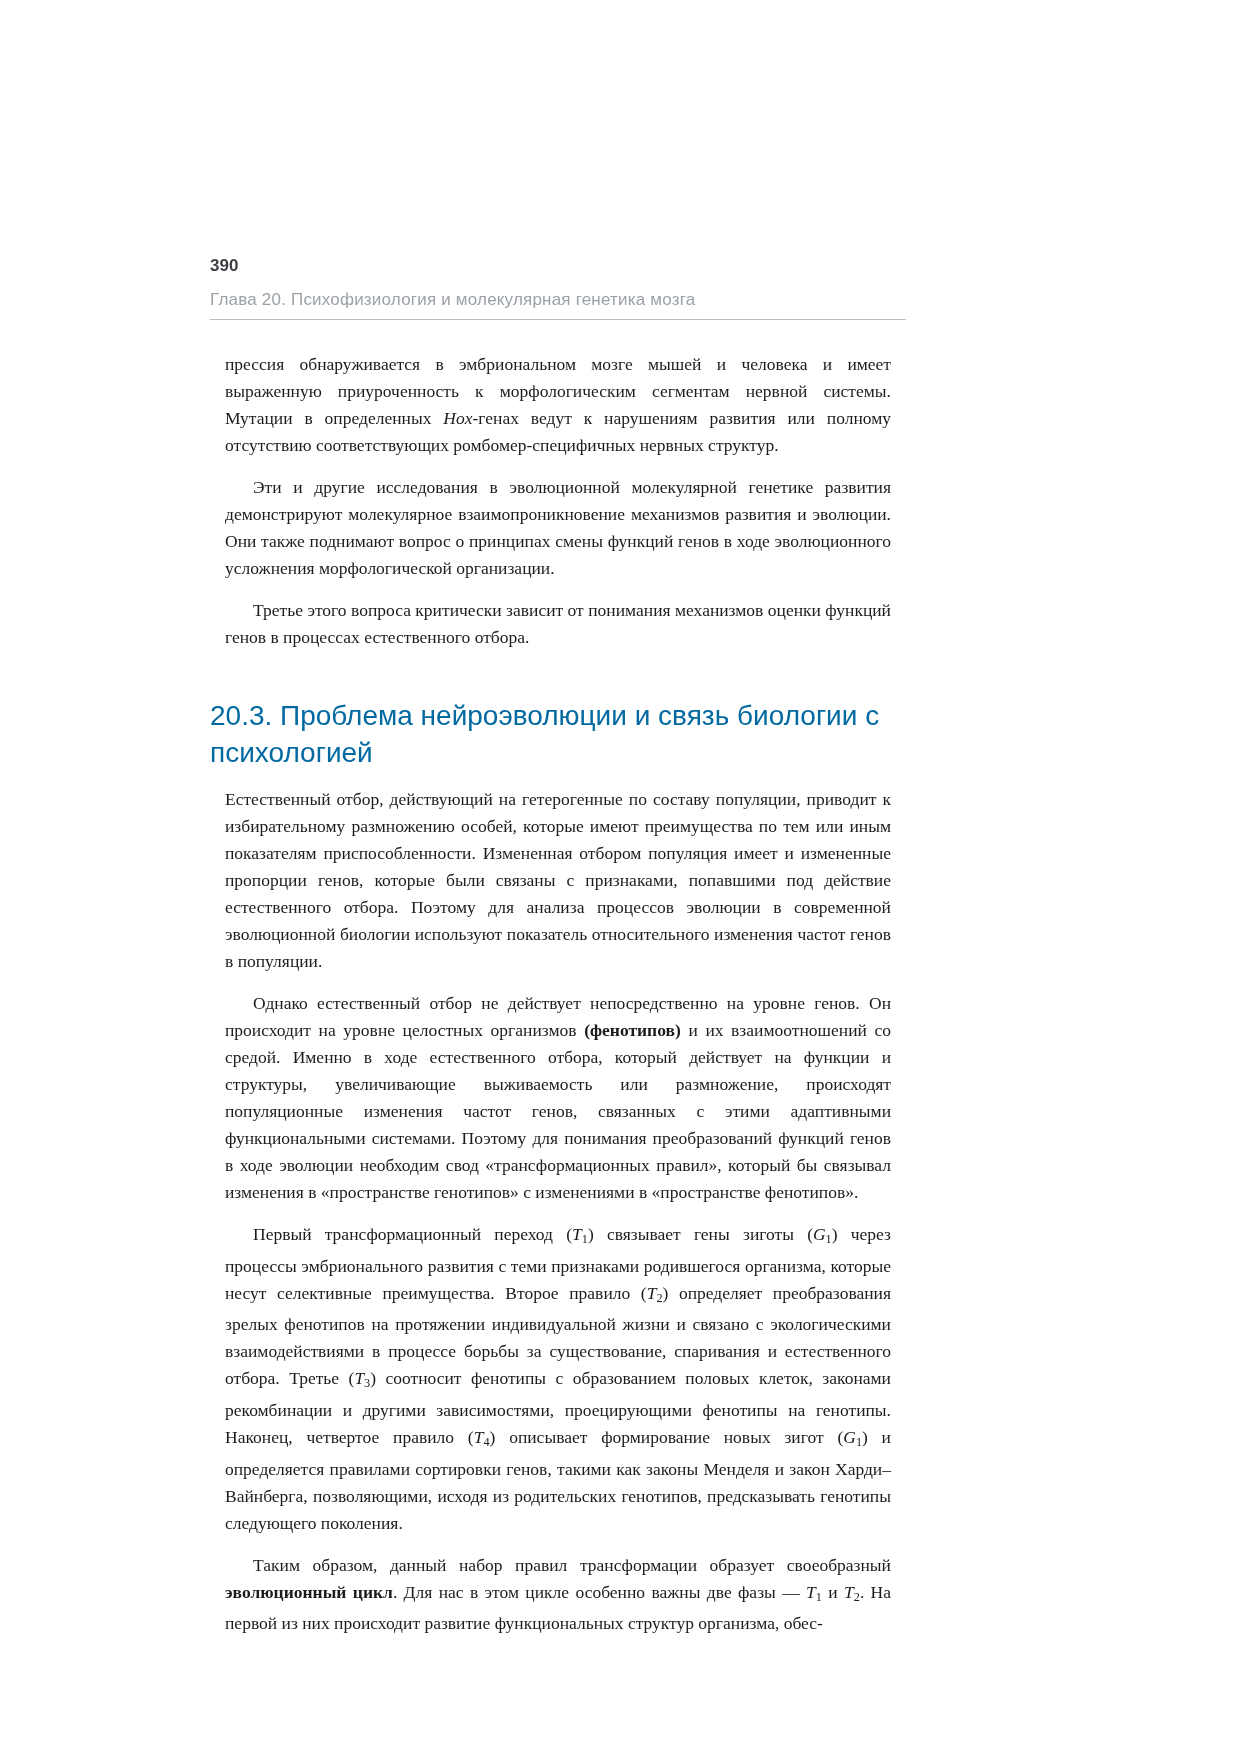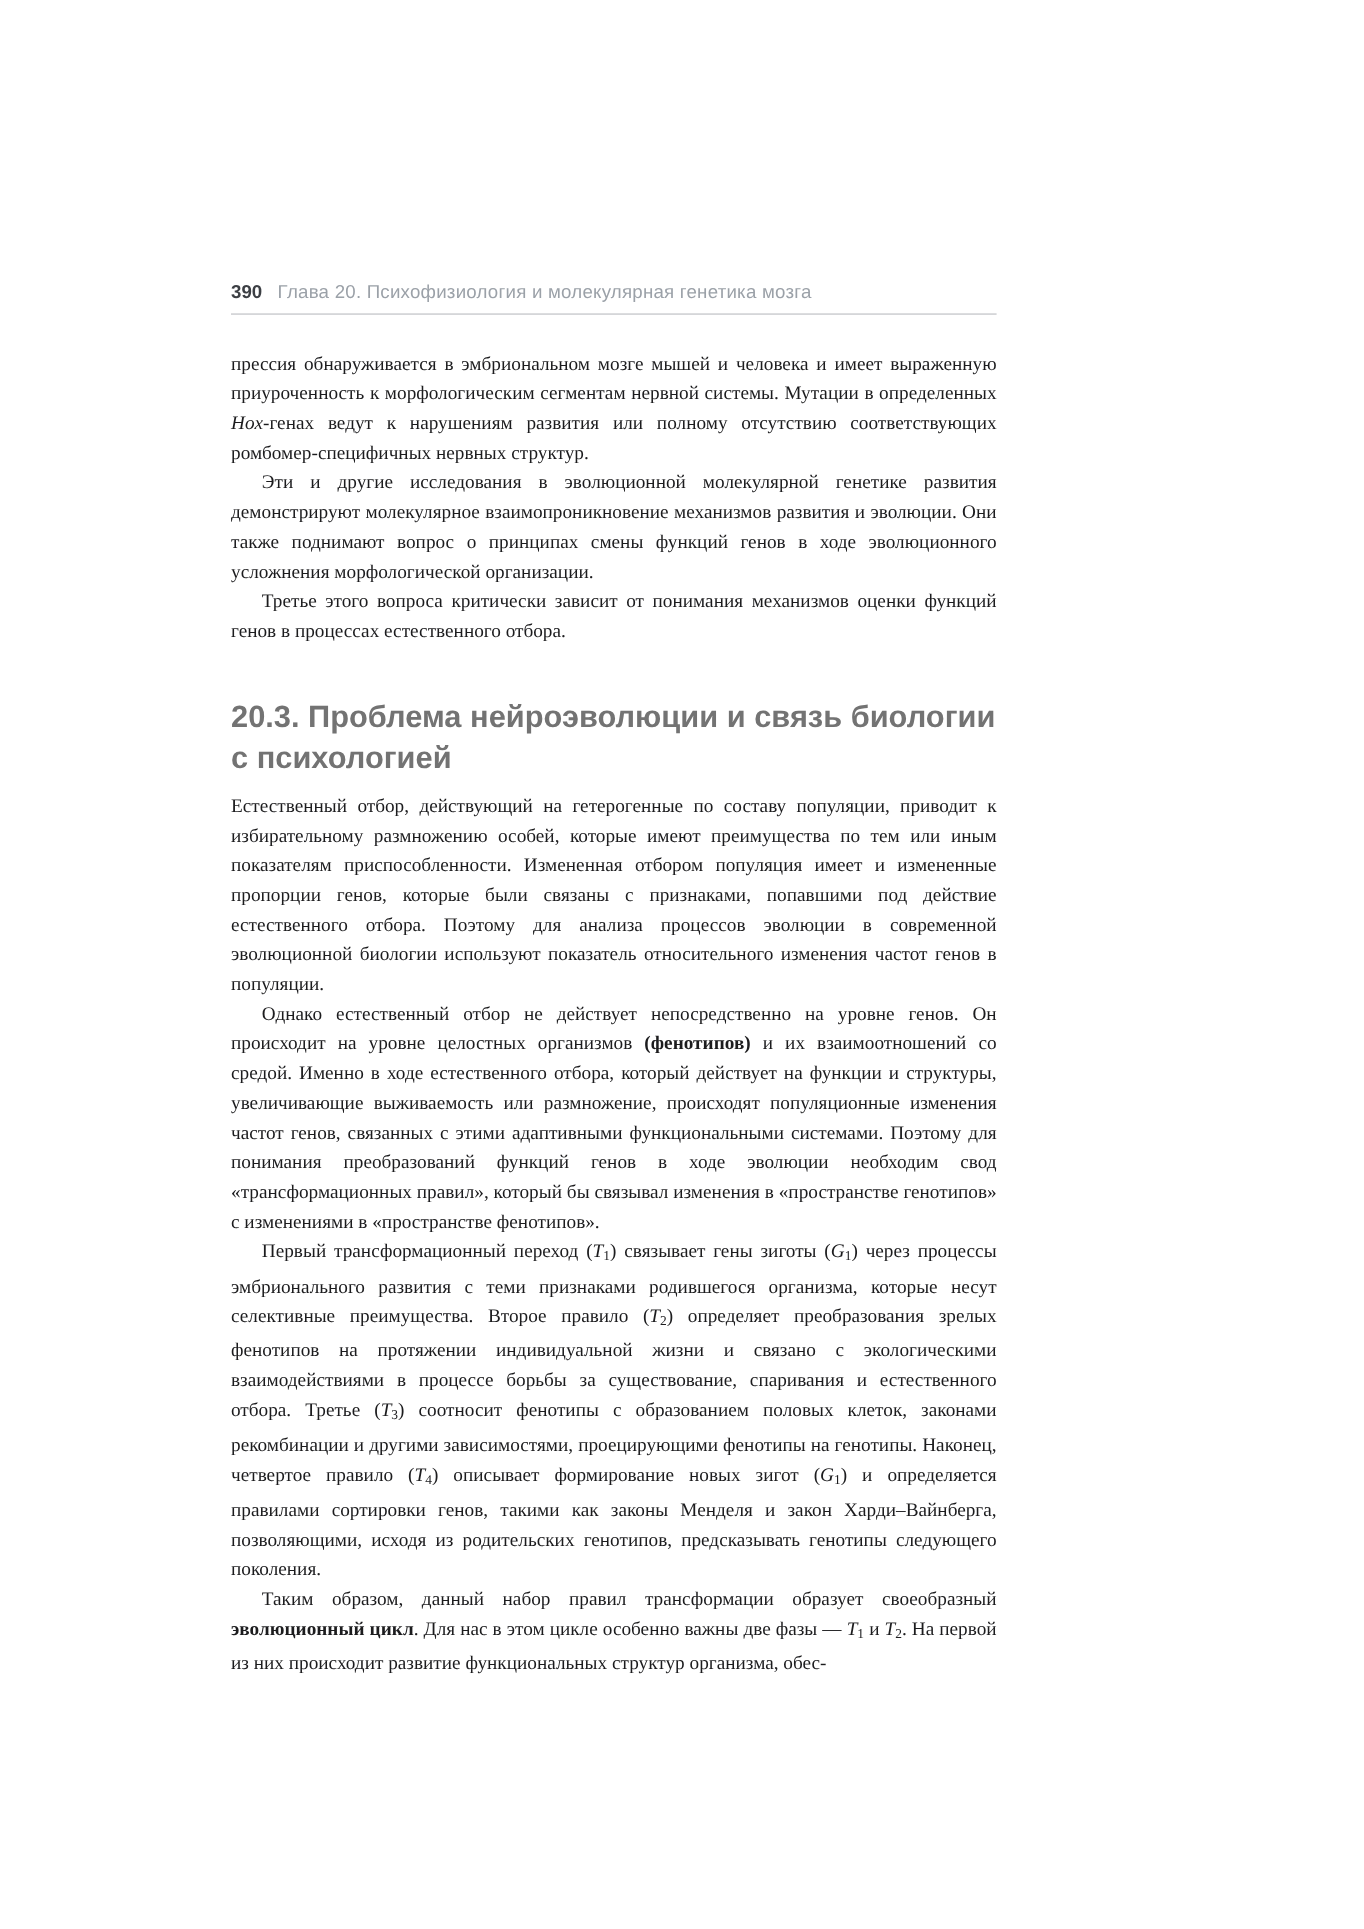--- a/index.html
+++ b/index.html
@@ -21,51 +21,52 @@
     top: 256px;
     width: 696px;
   }
   .running-head {
     display: flex;
     align-items: baseline;
     gap: 14px;
     padding-bottom: 9px;
     border-bottom: 1px solid #b9bcc0;
     font-family: "Liberation Sans", sans-serif;
+    flex-direction: column;
   }
   .page-number {
     font-size: 17px;
     font-weight: 700;
     color: #3c3f44;
   }
   .chapter-title {
     font-size: 17px;
     font-weight: 400;
     color: #9ba1a8;
     letter-spacing: 0.2px;
   }
   .body-text {
     margin-top: 31px;
     font-size: 17.5px;
     line-height: 27px;
     color: #1c1c1e;
     text-align: justify;
   }
   .para {
-    margin: 0;
+    margin: 15px;
   }
   .para.indent {
     text-indent: 28px;
   }
   .section-heading {
     font-family: "Liberation Sans", sans-serif;
     font-size: 28px;
     line-height: 37px;
-    font-weight: 700;
-    color: #737373;
+    font-weight: 400;
+    color: #0369a1;
     margin: 46px 0 12px 0;
     text-align: left;
     text-indent: 0;
   }
   .sub {
     font-size: 0.7em;
     vertical-align: -0.22em;
   }
 </style>
 </head>

